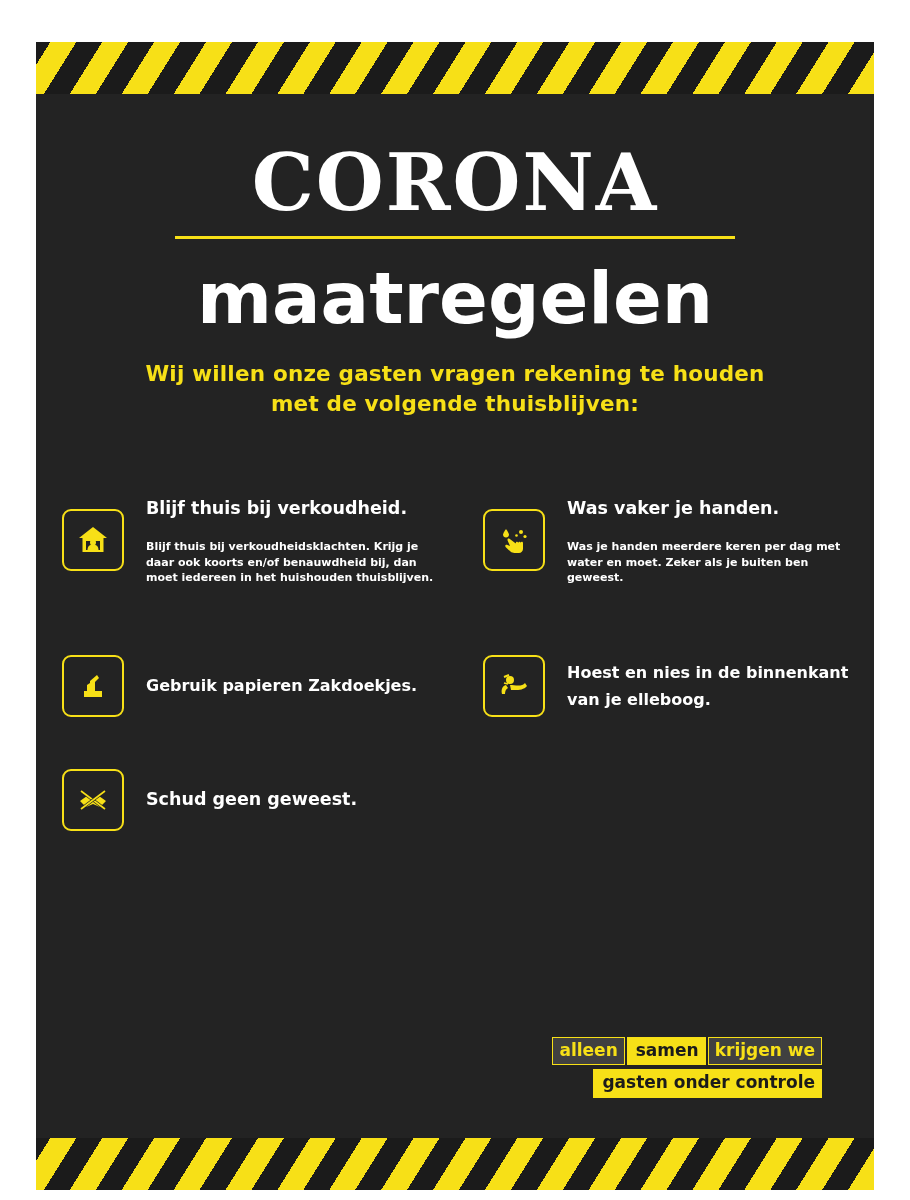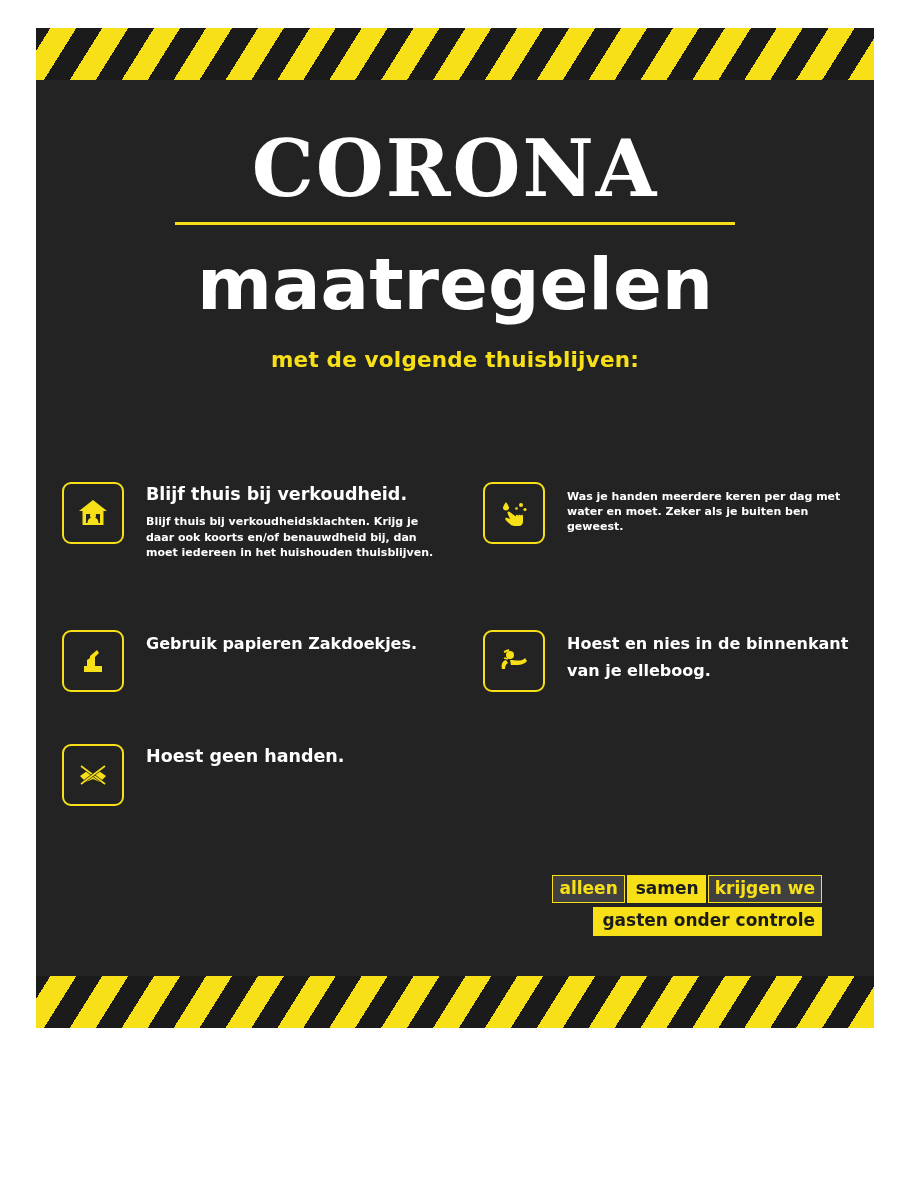--- a/index.html
+++ b/index.html
@@ -9,23 +9,23 @@
   body {
     width: 910px;
     height: 1200px;
     background: #ffffff;
     font-family: "DejaVu Sans", sans-serif;
     overflow: hidden;
   }
   .poster {
     position: absolute;
     left: 36px;
-    top: 28px;
-    width: 838px;
-    height: 1000px;
+    top: 42px;
+    width: 838px;
+    height: 1148px;
     background: #232323;
     overflow: hidden;
   }
   
   .stripe-bar {
     position: absolute;
     left: 0;
     width: 838px;
     height: 52px;
     background:
@@ -92,21 +92,21 @@
     left: 0;
     width: 838px;
   }
   .row {
     display: flex;
     width: 838px;
   }
   .cell {
     width: 419px;
     display: flex;
-    align-items: flex-start;
+    align-items: center;
     box-sizing: border-box;
   }
   .cell.left { padding-left: 26px; }
   .cell.right { padding-left: 28px; }
 
   .icon-box {
     width: 58px;
     height: 58px;
     min-width: 58px;
     border: 2px solid #f7e017;
@@ -131,21 +131,21 @@
   }
   .cell-title.big {
     font-size: 16px;
     line-height: 1.7;
   }
   .cell-body {
     color: #ffffff;
     font-weight: bold;
     font-size: 11px;
     line-height: 1.38;
-    margin: 7px 0 0 0;
+    margin: 18px 0 0 0;
     max-width: 300px;
   }
 
   .row-gap-1 { height: 68px; }
   .row-gap-2 { height: 50px; }
 
   
   .campaign {
     position: absolute;
     right: 52px;
@@ -183,20 +183,21 @@
 
   <div class="stripe-bar stripe-top"></div>
 
   <div class="content">
 
     <h1 class="title-main">CORONA</h1>
     <div class="title-rule"></div>
     <h2 class="title-sub">maatregelen</h2>
 
     <div class="intro">
+      <div>Wij willen onze gasten vragen rekening te houden</div>
       <div>met de volgende thuisblijven:</div>
     </div>
 
     <div class="measures">
 
       <div class="row">
 
         <div class="cell left">
           <div class="icon-box">
             <svg width="34" height="34" viewBox="0 0 34 34" aria-hidden="true">
@@ -216,20 +217,21 @@
           <div class="icon-box">
             <svg width="34" height="34" viewBox="0 0 34 34" aria-hidden="true">
               <path d="M9 6 C9 6 6 10 6 11.8 C6 13.3 7.3 14.5 9 14.5 C10.7 14.5 12 13.3 12 11.8 C12 10 9 6 9 6 Z" fill="#f7e017"></path>
               <path d="M13.5 16.5 C12 14.8 10 15.5 10.6 17.4 L13 23 L10.5 22 C8.6 21.3 7.5 23 8.8 24.3 L13.5 28.6 C14.6 29.6 16 30 17.4 30 L22 30 C24.2 30 26 28.2 26 26 L26 20 C26 18.7 24 18.3 23.7 19.8 C23.4 18.3 21.4 18.4 21.2 19.9 C20.9 18.4 19 18.5 18.8 20 L18.8 20.6 Z" fill="#f7e017"></path>
               <circle cx="24" cy="9" r="2" fill="#f7e017"></circle>
               <circle cx="28" cy="13.5" r="1.6" fill="#f7e017"></circle>
               <circle cx="19.5" cy="12.5" r="1.3" fill="#f7e017"></circle>
             </svg>
           </div>
           <div class="cell-text">
+            <p class="cell-title">Was vaker je handen.</p>
             <p class="cell-body">Was je handen meerdere keren per dag met water en moet. Zeker als je buiten ben geweest.</p>
           </div>
         </div>
 
       </div>
 
       <div class="row-gap-1"></div>
 
       <div class="row">
 
@@ -271,21 +273,21 @@
           <div class="icon-box">
             <svg width="34" height="34" viewBox="0 0 34 34" aria-hidden="true">
               <path d="M4 18 L11 13 L17 16 L23 13 L30 18 L24 24 L17 21 L10 24 Z" fill="#f7e017"></path>
               <path d="M5 8 L29 26" stroke="#232323" stroke-width="3"></path>
               <path d="M5 8 L29 26" stroke="#f7e017" stroke-width="1.6"></path>
               <path d="M29 8 L5 26" stroke="#232323" stroke-width="3"></path>
               <path d="M29 8 L5 26" stroke="#f7e017" stroke-width="1.6"></path>
             </svg>
           </div>
           <div class="cell-text">
-            <p class="cell-title">Hoest geen handen.</p>
+            <p class="cell-title">Schud geen geweest.</p>
           </div>
         </div>
 
         <div class="cell right"></div>
 
       </div>
 
     </div>
   </div>
 

